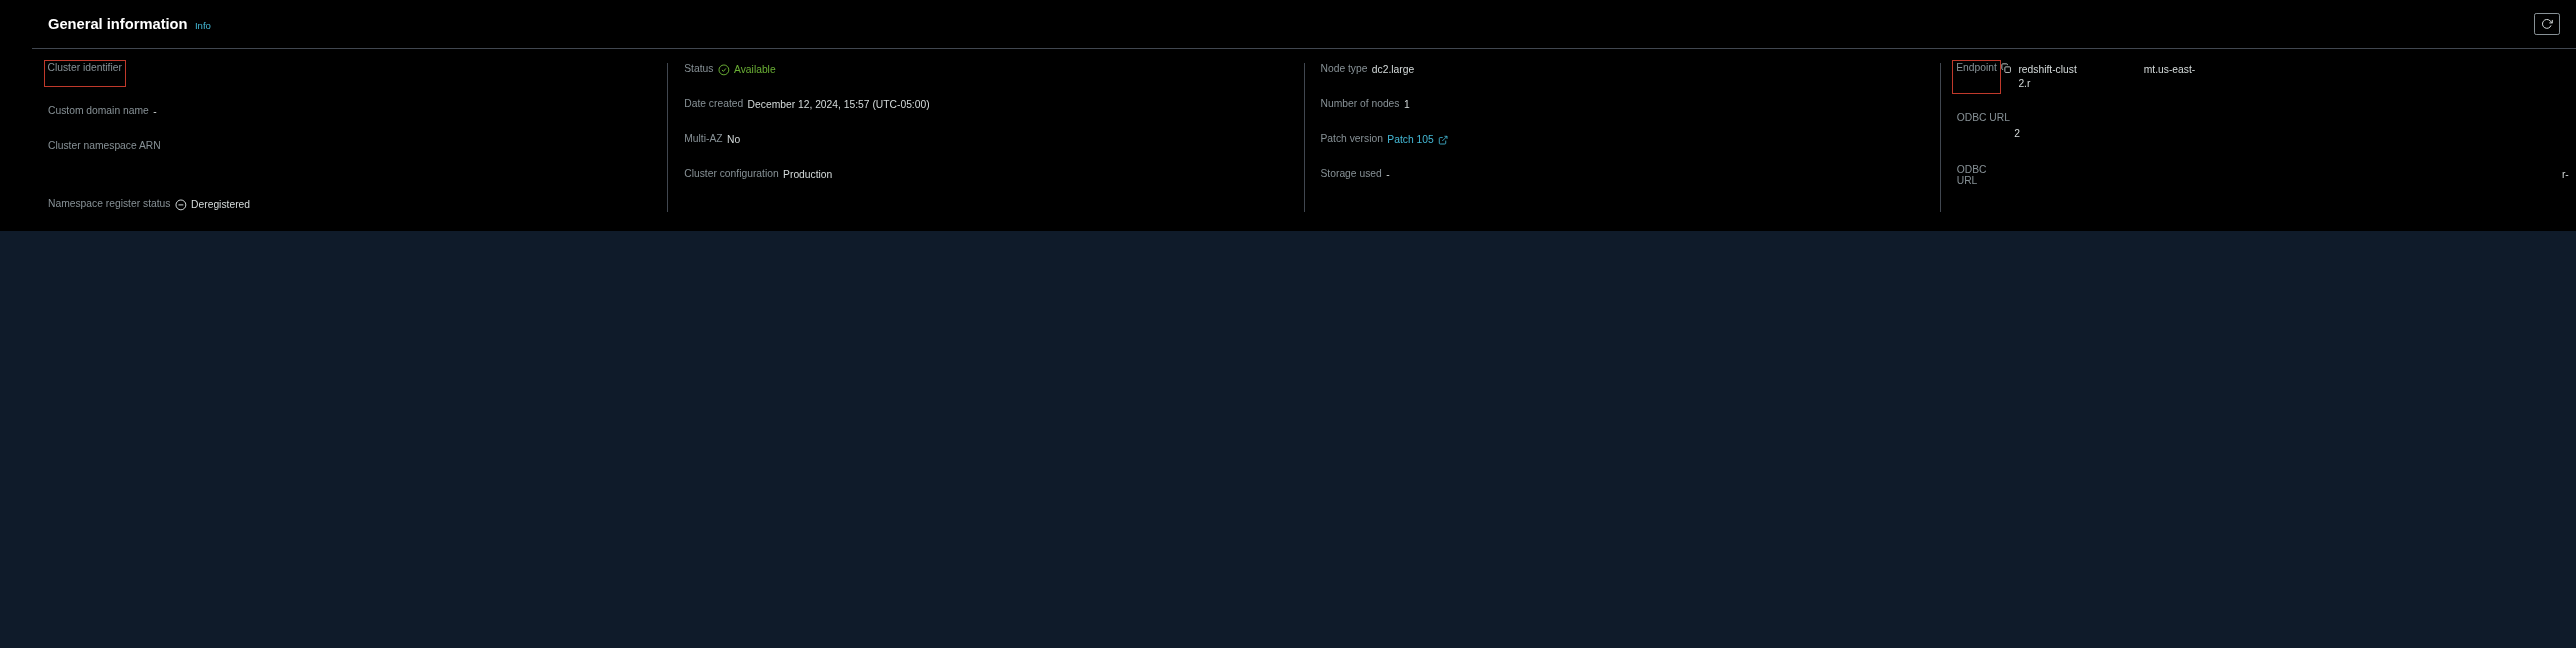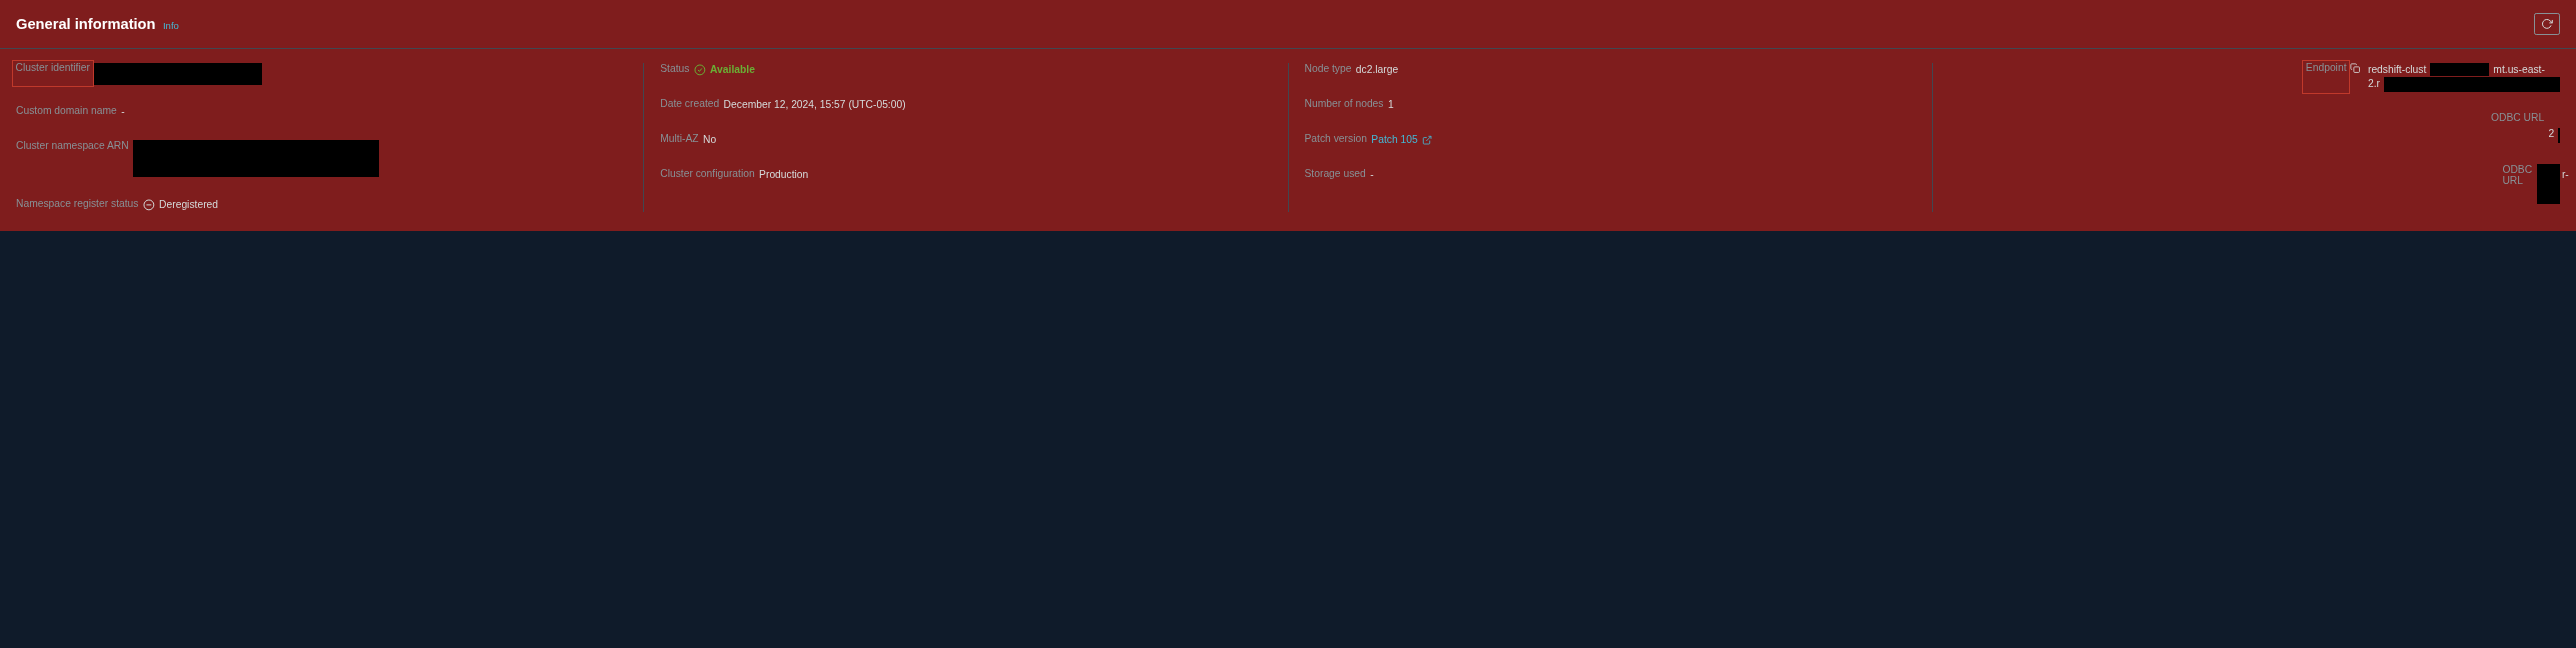--- a/index.html
+++ b/index.html
@@ -4,22 +4,23 @@
   <style>
     * { margin: 0; padding: 0; box-sizing: border-box; }
     body {
       background: #0f1b2a;
       color: #d5dbdb;
       font-family: "Amazon Ember", "Helvetica Neue", Arial, sans-serif;
       font-size: 10.3px;
       padding: 0;
     }
     .panel {
-      background: #7f1d1d;
+      background: #000000;
       border-radius: 0;
+      padding-left: 32px;
     }
     .header {
       display: flex;
       align-items: center;
       justify-content: space-between;
       padding: 13.2px 16px;
       border-bottom: 0.7px solid #414750;
     }
     .header-left {
       display: flex;
@@ -56,39 +57,39 @@
     .col {
       flex: 1;
       padding-right: 16px;
       padding-left: 16px;
       border-right: 0.7px solid #414750;
       display: flex;
       flex-direction: column;
       gap: 20.6px;
     }
     .col:first-child { padding-left: 0; }
-    .col:last-child { border-right: none; padding-right: 0; align-items: flex-end; }
+    .col:last-child { border-right: none; padding-right: 0; }
     .field {
       display: flex;
       flex-direction: row;
       gap: 4.4px;
     }
     .label {
       color: #879196;
       font-size: 10.3px;
     }
     .value {
       color: #d5dbdb;
       font-size: 10.3px;
       line-height: 1.4;
       display: flex;
       align-items: center;
       gap: 4.4px;
     }
-    .value.green { color: #6aaf35; font-weight: bold; }
+    .value.green { color: #6aaf35; }
     .value.link { color: #44b9d6; cursor: pointer; }
     .redacted {
       background: #000000;
       display: inline-block;
       min-height: 22px;
     }
     .redacted.id { width: 168px; height: 22px; }
     .redacted.arn { width: 246px; height: 37px; }
     .redacted.odbc { width: 100%; height: 40px; }
     .highlight-box {

